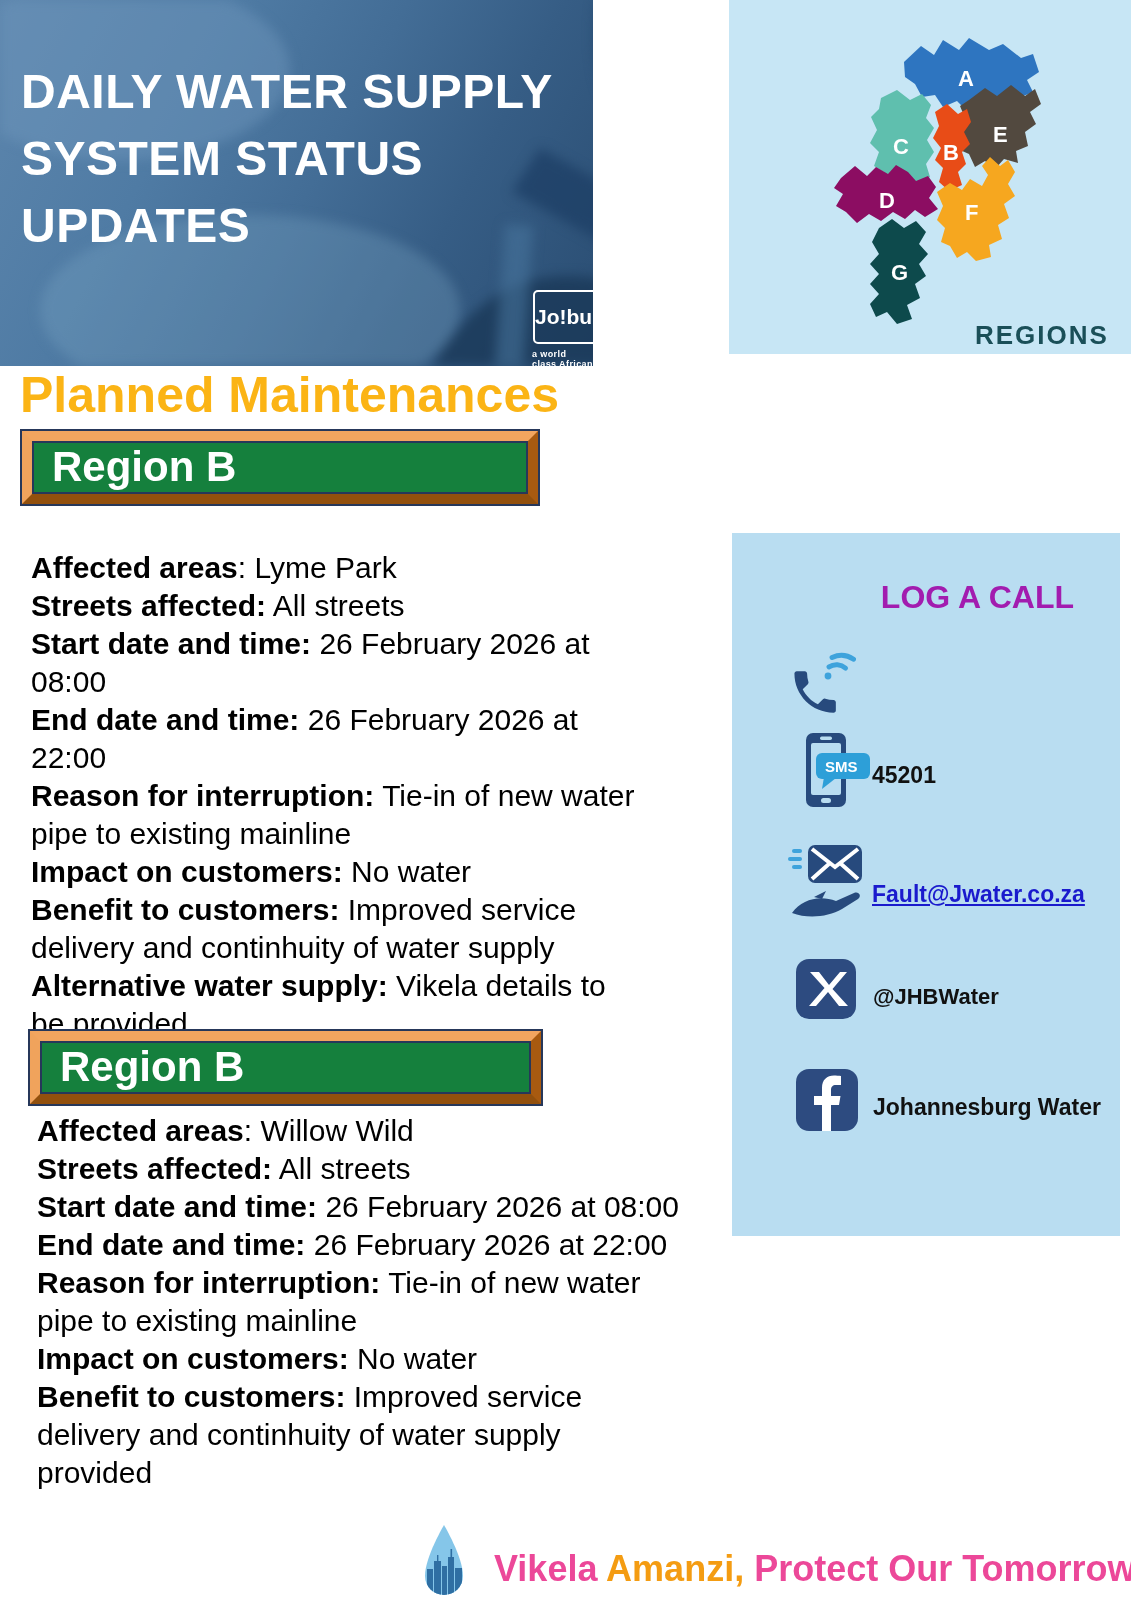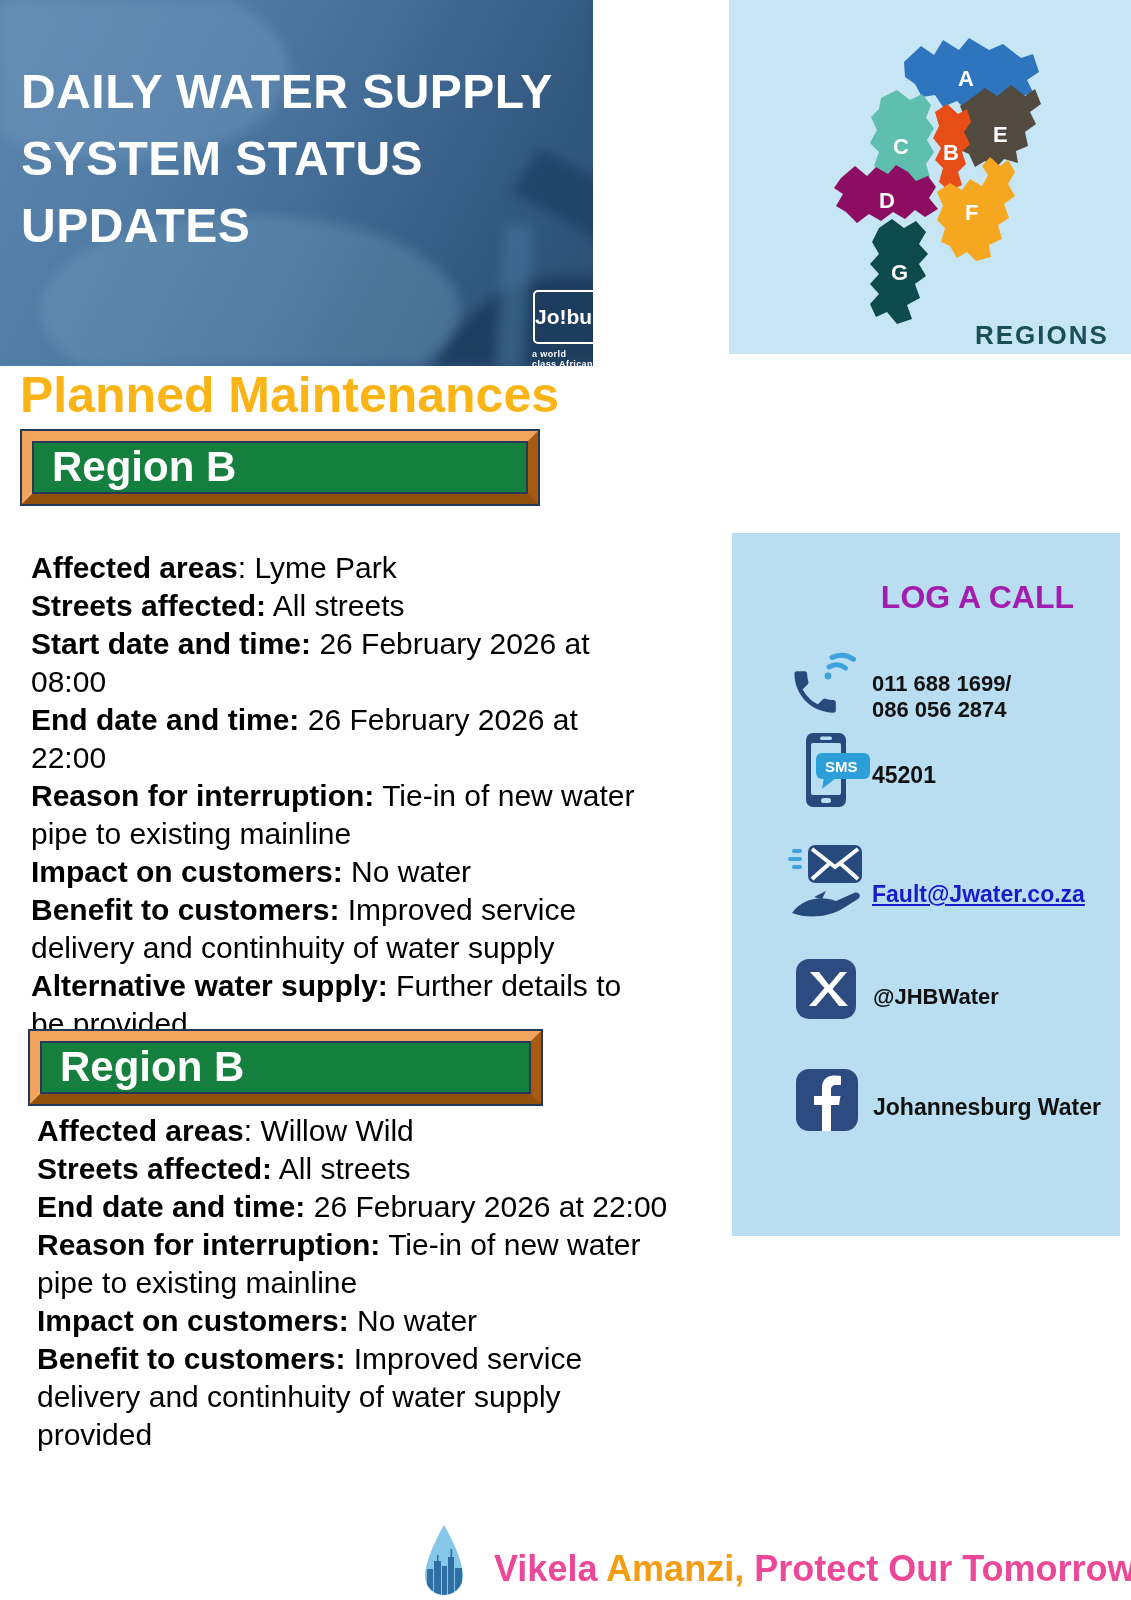--- a/index.html
+++ b/index.html
@@ -117,52 +117,49 @@
       <div class="detail-line"><b>Streets affected:</b><span> All streets</span></div>
       <div class="detail-line"><b>Start date and time:</b><span> 26 February 2026 at</span></div>
       <div class="detail-line"><b></b><span>08:00</span></div>
       <div class="detail-line"><b>End date and time:</b><span> 26 February 2026 at</span></div>
       <div class="detail-line"><b></b><span>22:00</span></div>
       <div class="detail-line"><b>Reason for interruption:</b><span> Tie-in of new water</span></div>
       <div class="detail-line"><b></b><span>pipe to existing mainline</span></div>
       <div class="detail-line"><b>Impact on customers:</b><span> No water</span></div>
       <div class="detail-line"><b>Benefit to customers:</b><span> Improved service</span></div>
       <div class="detail-line"><b></b><span>delivery and continhuity of water supply</span></div>
-      <div class="detail-line"><b>Alternative water supply:</b><span> Further details to</span></div>
+      <div class="detail-line"><b>Alternative water supply:</b><span> Vikela details to</span></div>
       <div class="detail-line"><b></b><span>be provided</span></div>
     </div>
 
   <div class="banner" id="banner-2">
     <span class="banner-label">Region B</span>
   </div>
   <div class="details" id="details-2">
       <div class="detail-line"><b>Affected areas</b><span>: Willow Wild</span></div>
       <div class="detail-line"><b>Streets affected:</b><span> All streets</span></div>
+      <div class="detail-line"><b>Start date and time:</b><span> 26 February 2026 at 08:00</span></div>
       <div class="detail-line"><b>End date and time:</b><span> 26 February 2026 at 22:00</span></div>
       <div class="detail-line"><b>Reason for interruption:</b><span> Tie-in of new water</span></div>
       <div class="detail-line"><b></b><span>pipe to existing mainline</span></div>
       <div class="detail-line"><b>Impact on customers:</b><span> No water</span></div>
       <div class="detail-line"><b>Benefit to customers:</b><span> Improved service</span></div>
       <div class="detail-line"><b></b><span>delivery and continhuity of water supply</span></div>
       <div class="detail-line"><b></b><span>provided</span></div>
     </div>
 
   <div class="sidebar">
     <div class="sidebar-title">LOG A CALL</div>
 
     <svg class="srow-icon" style="left:54px;top:118px" width="70" height="66" viewBox="0 0 70 66">
       <path d="M12.8,21 c2.9,5.7 7.5,10.3 13.2,13.2 l4.4,-4.4 c0.55,-0.55 1.35,-0.72 2.05,-0.48 2.25,0.74 4.66,1.14 7.15,1.14 1.1,0 2,0.9 2,2 v7 c0,1.1 -0.9,2 -2,2 -18.8,0 -34,-15.2 -34,-34 0,-1.1 0.9,-2 2,-2 h7 c1.1,0 2,0.9 2,2 0,2.5 0.4,4.9 1.14,7.15 0.22,0.7 0.06,1.48 -0.5,2.04 z" transform="translate(2,14) scale(1.15)" fill="#274a7d"></path>
       <path d="M44,18 a14,14 0 0 1 16,-4" fill="none" stroke="#3ea3dc" stroke-width="5" stroke-linecap="round" transform="rotate(18 50 14)"></path>
       <path d="M46,9 a22,22 0 0 1 21,-5" fill="none" stroke="#3ea3dc" stroke-width="5" stroke-linecap="round" transform="rotate(18 54 8)"></path>
       <circle cx="42" cy="25" r="3.4" fill="#3ea3dc"></circle>
     </svg>
-    <div class="srow-text" id="st-phone">
-      <div>011 688 1699/</div>
-      <div>086 056 2874</div>
-    </div>
 
     <svg class="srow-icon" style="left:70px;top:198px" width="72" height="78" viewBox="0 0 72 78">
       <rect x="4" y="2" width="40" height="74" rx="7" fill="#274a7d"></rect>
       <rect x="9" y="12" width="30" height="52" rx="2" fill="#b9ddf1"></rect>
       <rect x="18" y="5.5" width="12" height="3.5" rx="1.7" fill="#b9ddf1"></rect>
       <rect x="19" y="67" width="10" height="5" rx="2.5" fill="#b9ddf1"></rect>
       <rect x="14" y="22" width="54" height="26" rx="6" fill="#2d9fd8"></rect>
       <path d="M22,46 L20,58 L34,47 Z" fill="#2d9fd8"></path>
       <text x="23" y="41" font-size="15" font-weight="bold" fill="#ffffff" font-family="Liberation Sans,sans-serif">SMS</text>
     </svg>

